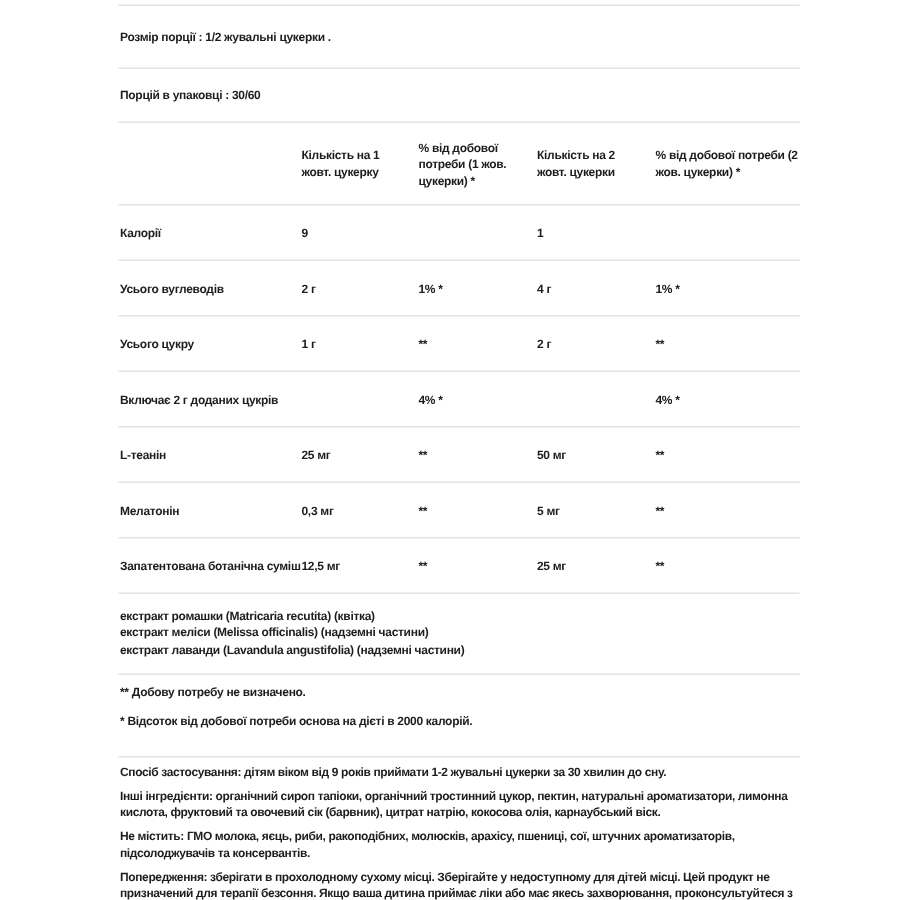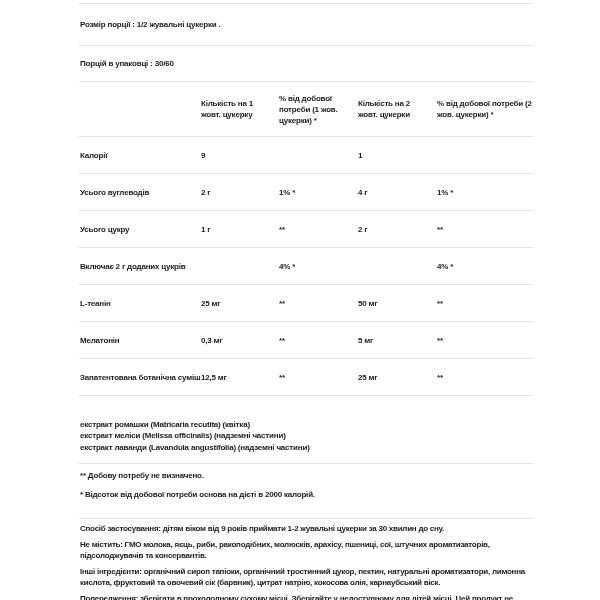--- a/index.html
+++ b/index.html
@@ -39,21 +39,21 @@
   .t-row .c { padding-right: 8px; line-height: 11px; }
   .t-row .c.last { padding-right: 0; }
   .t-row .c.label { padding-left: 1px; white-space: nowrap; }
   .t-header { height: 54px; }
   .t-data { height: 36px; }
   .t-data .c { white-space: nowrap; }
 
   .extracts {
     border-top: 1px solid #e3e3e3;
     height: 44px;
-    padding-top: 23px;
+    padding-top: 9px;
     padding-left: 1px;
     line-height: 11.3px;
   }
   .footnotes {
     border-top: 1px solid #e3e3e3;
     height: 48px;
     padding-top: 6px;
     padding-left: 1px;
   }
   .footnotes .fn { line-height: 11px; margin-bottom: 8px; }
@@ -154,18 +154,18 @@
     <div>екстракт лаванди (Lavandula angustifolia) (надземні частини)</div>
   </div>
 
   <div class="footnotes">
     <div class="fn">** Добову потребу не визначено.</div>
     <div class="fn">* Відсоток від добової потреби основа на дієті в 2000 калорій.</div>
   </div>
 
   <div class="paragraphs">
     <p>Спосіб застосування: дітям віком від 9 років приймати 1-2 жувальні цукерки за 30 хвилин до сну.</p>
+    <p>Інші інгредієнти: органічний сироп тапіоки, органічний тростинний цукор, пектин, натуральні ароматизатори, лимонна кислота, фруктовий та овочевий сік (барвник), цитрат натрію, кокосова олія, карнаубський віск.</p>
     <p>Не містить: ГМО молока, яєць, риби, ракоподібних, молюсків, арахісу, пшениці, сої, штучних ароматизаторів, підсолоджувачів та консервантів.</p>
-    <p>Інші інгредієнти: органічний сироп тапіоки, органічний тростинний цукор, пектин, натуральні ароматизатори, лимонна кислота, фруктовий та овочевий сік (барвник), цитрат натрію, кокосова олія, карнаубський віск.</p>
     <p>Попередження: зберігати в прохолодному сухому місці.  Зберігайте у недоступному для дітей місці.  Цей продукт не призначений для терапії безсоння. Якщо ваша дитина приймає ліки або має якесь захворювання, проконсультуйтеся з лікарем перед використанням цього продукту. Лише для рідкісного використання. Не для дітей молодших 4 років.</p>
   </div>
 
 </div>
 
 </body></html>

